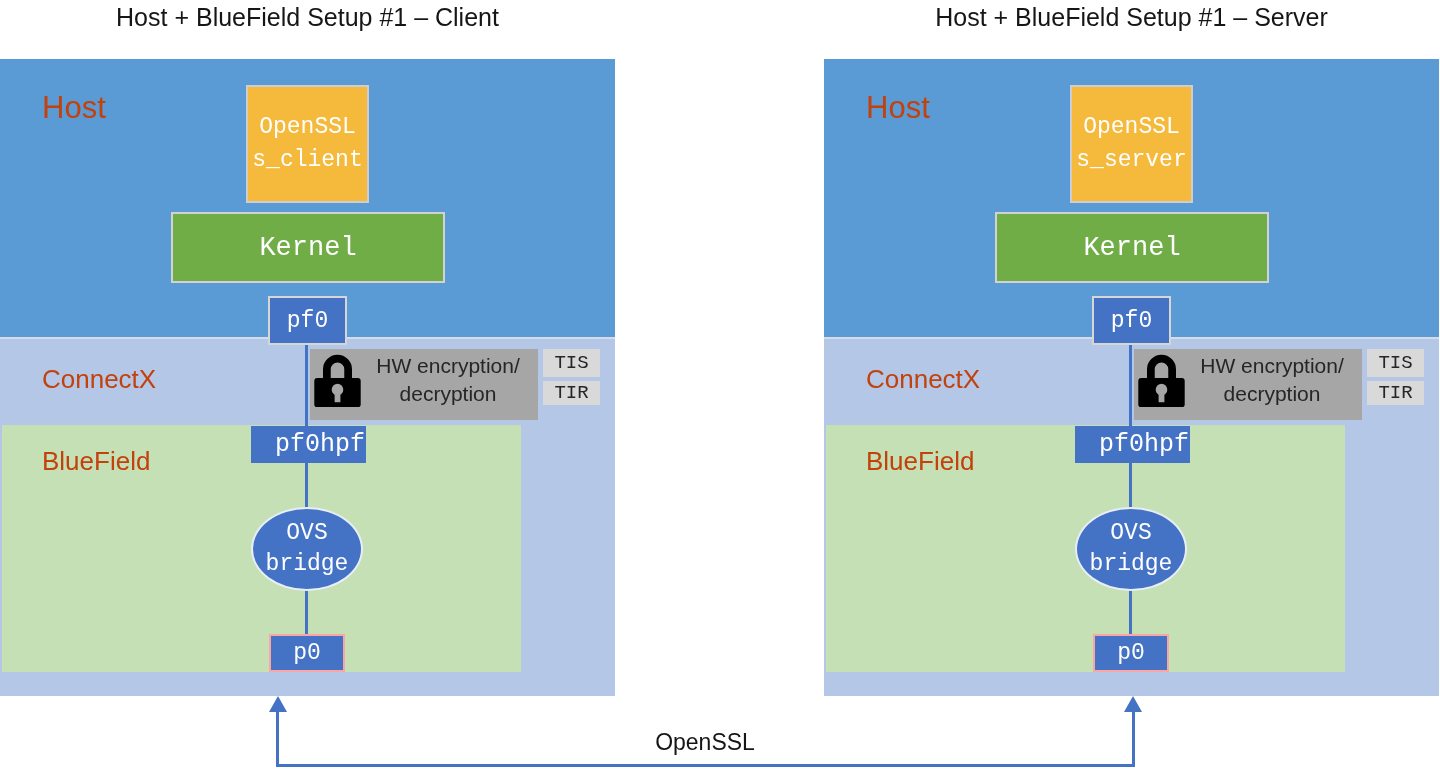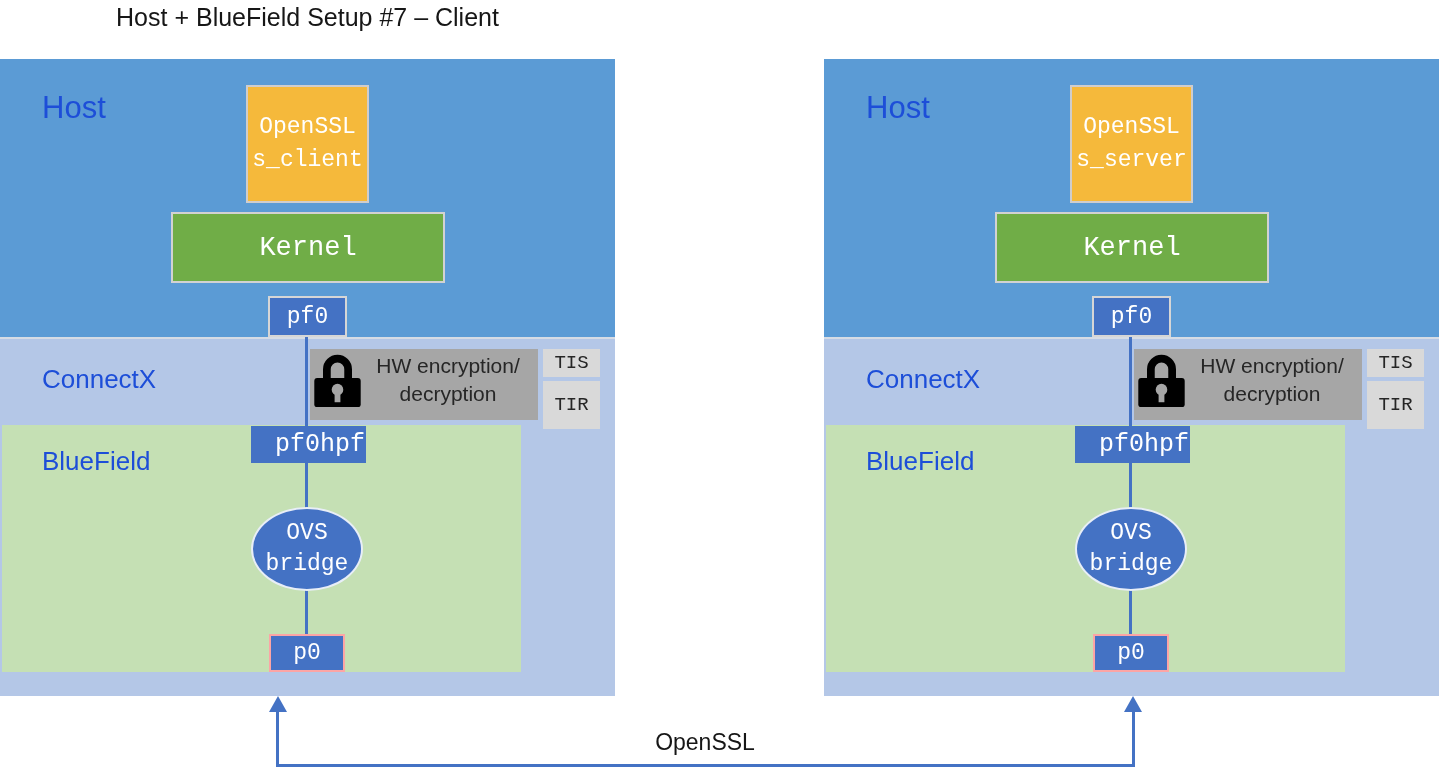--- a/index.html
+++ b/index.html
@@ -15,57 +15,57 @@
 
   .title {
     position:absolute; top:3px; left:0; width:100%;
     text-align:center; font-size:25px; color:#161616; white-space:nowrap;
   }
 
   .host-box     { position:absolute; left:0;   top:59px;  width:615px; height:278px; background:#5B9BD5; }
   .lavender-box { position:absolute; left:0;   top:337px; width:615px; height:359px; background:#B4C7E7; border-top:2px solid #D6DCE5; }
   .green-box    { position:absolute; left:2px; top:425px; width:519px; height:247px; background:#C5E0B4; }
 
-  .zone-label { position:absolute; left:42px; color:#1d4ed8; white-space:nowrap; }
+  .zone-label { position:absolute; left:42px; color:#c2410c; white-space:nowrap; }
   .host-label      { top:90px;  font-size:31px; }
   .connectx-label  { top:364px; font-size:26px; }
   .bluefield-label { top:446px; font-size:26px; }
 
   .center-flex {
     display:flex; flex-direction:column; align-items:center; justify-content:center;
     text-align:center; color:#ffffff;font-family:Liberation Mono, monospace;
   }
 
   .openssl-box {
     position:absolute; left:246px; top:85px; width:123px; height:118px;
     background:#F5B93B; border:2px solid #CFCDCD;
     font-size:23px; line-height:33px;
   }
   .kernel-box {
     position:absolute; left:171px; top:212px; width:274px; height:71px;
     background:#70AD47; border:2px solid #D2D2D2; font-size:27px;
   }
   .pf0-box {
-    position:absolute; left:268px; top:296px; width:79px; height:41px;
+    position:absolute; left:268px; top:296px; width:79px; height:49px;
     background:#4472C4; border:2px solid #D6D6D6; font-size:23px;
   }
   .vline { position:absolute; left:305px; top:337px; width:3px; height:297px; background:#4472C4; }
 
   .hw-box { position:absolute; left:310px; top:349px; width:228px; height:71px; background:#A6A6A6; }
   .lock-svg { position:absolute; left:3px; top:2px; }
   .hw-text {
     position:absolute; left:52px; top:3px; right:4px;
     text-align:center; font-size:21px; line-height:28px; color:#262626; white-space:nowrap;
   }
   .tis-box, .tir-box {
     position:absolute; left:543px; width:57px; background:#D9D9D9;
     color:#262626; font-size:19px;
   }
   .tis-box { top:349px; height:28px; }
-  .tir-box { top:381px; height:48px; }
+  .tir-box { top:381px; height:24px; }
 
   .pf0hpf-box {
     position:absolute; left:251px; top:426px; width:115px; height:37px;
     background:#4472C4; font-size:25px;padding-left:23px;
   }
   .ovs-ellipse {
     position:absolute; left:251px; top:507px; width:112px; height:84px;
     background:#4472C4; border:2px solid #E8EEF7; border-radius:50%;
     font-size:23px; line-height:31px;
   }
@@ -90,21 +90,21 @@
     position:absolute; left:560px; top:729px; width:290px;
     text-align:center; font-size:23px; color:#161616;
   }
 </style>
 </head>
 <body>
 
 <div id="canvas">
 
   <div class="setup" id="setup-left">
-    <div class="title">Host + BlueField Setup #7 – Client</div>
+    <div class="title">Host + BlueField Setup #1 – Client</div>
 
     <div class="host-box"></div>
     <div class="lavender-box"></div>
     <div class="green-box"></div>
 
     <div class="vline"></div>
 
     <div class="zone-label host-label">Host</div>
     <div class="zone-label connectx-label">ConnectX</div>
     <div class="zone-label bluefield-label">BlueField</div>
@@ -150,20 +150,21 @@
       <div>OVS</div>
       <div>bridge</div>
     </div>
 
     <div class="p0-box center-flex">
       <div>p0</div>
     </div>
   </div>
 
   <div class="setup" id="setup-right">
+    <div class="title">Host + BlueField Setup #1 – Server</div>
 
     <div class="host-box"></div>
     <div class="lavender-box"></div>
     <div class="green-box"></div>
 
     <div class="vline"></div>
 
     <div class="zone-label host-label">Host</div>
     <div class="zone-label connectx-label">ConnectX</div>
     <div class="zone-label bluefield-label">BlueField</div>

